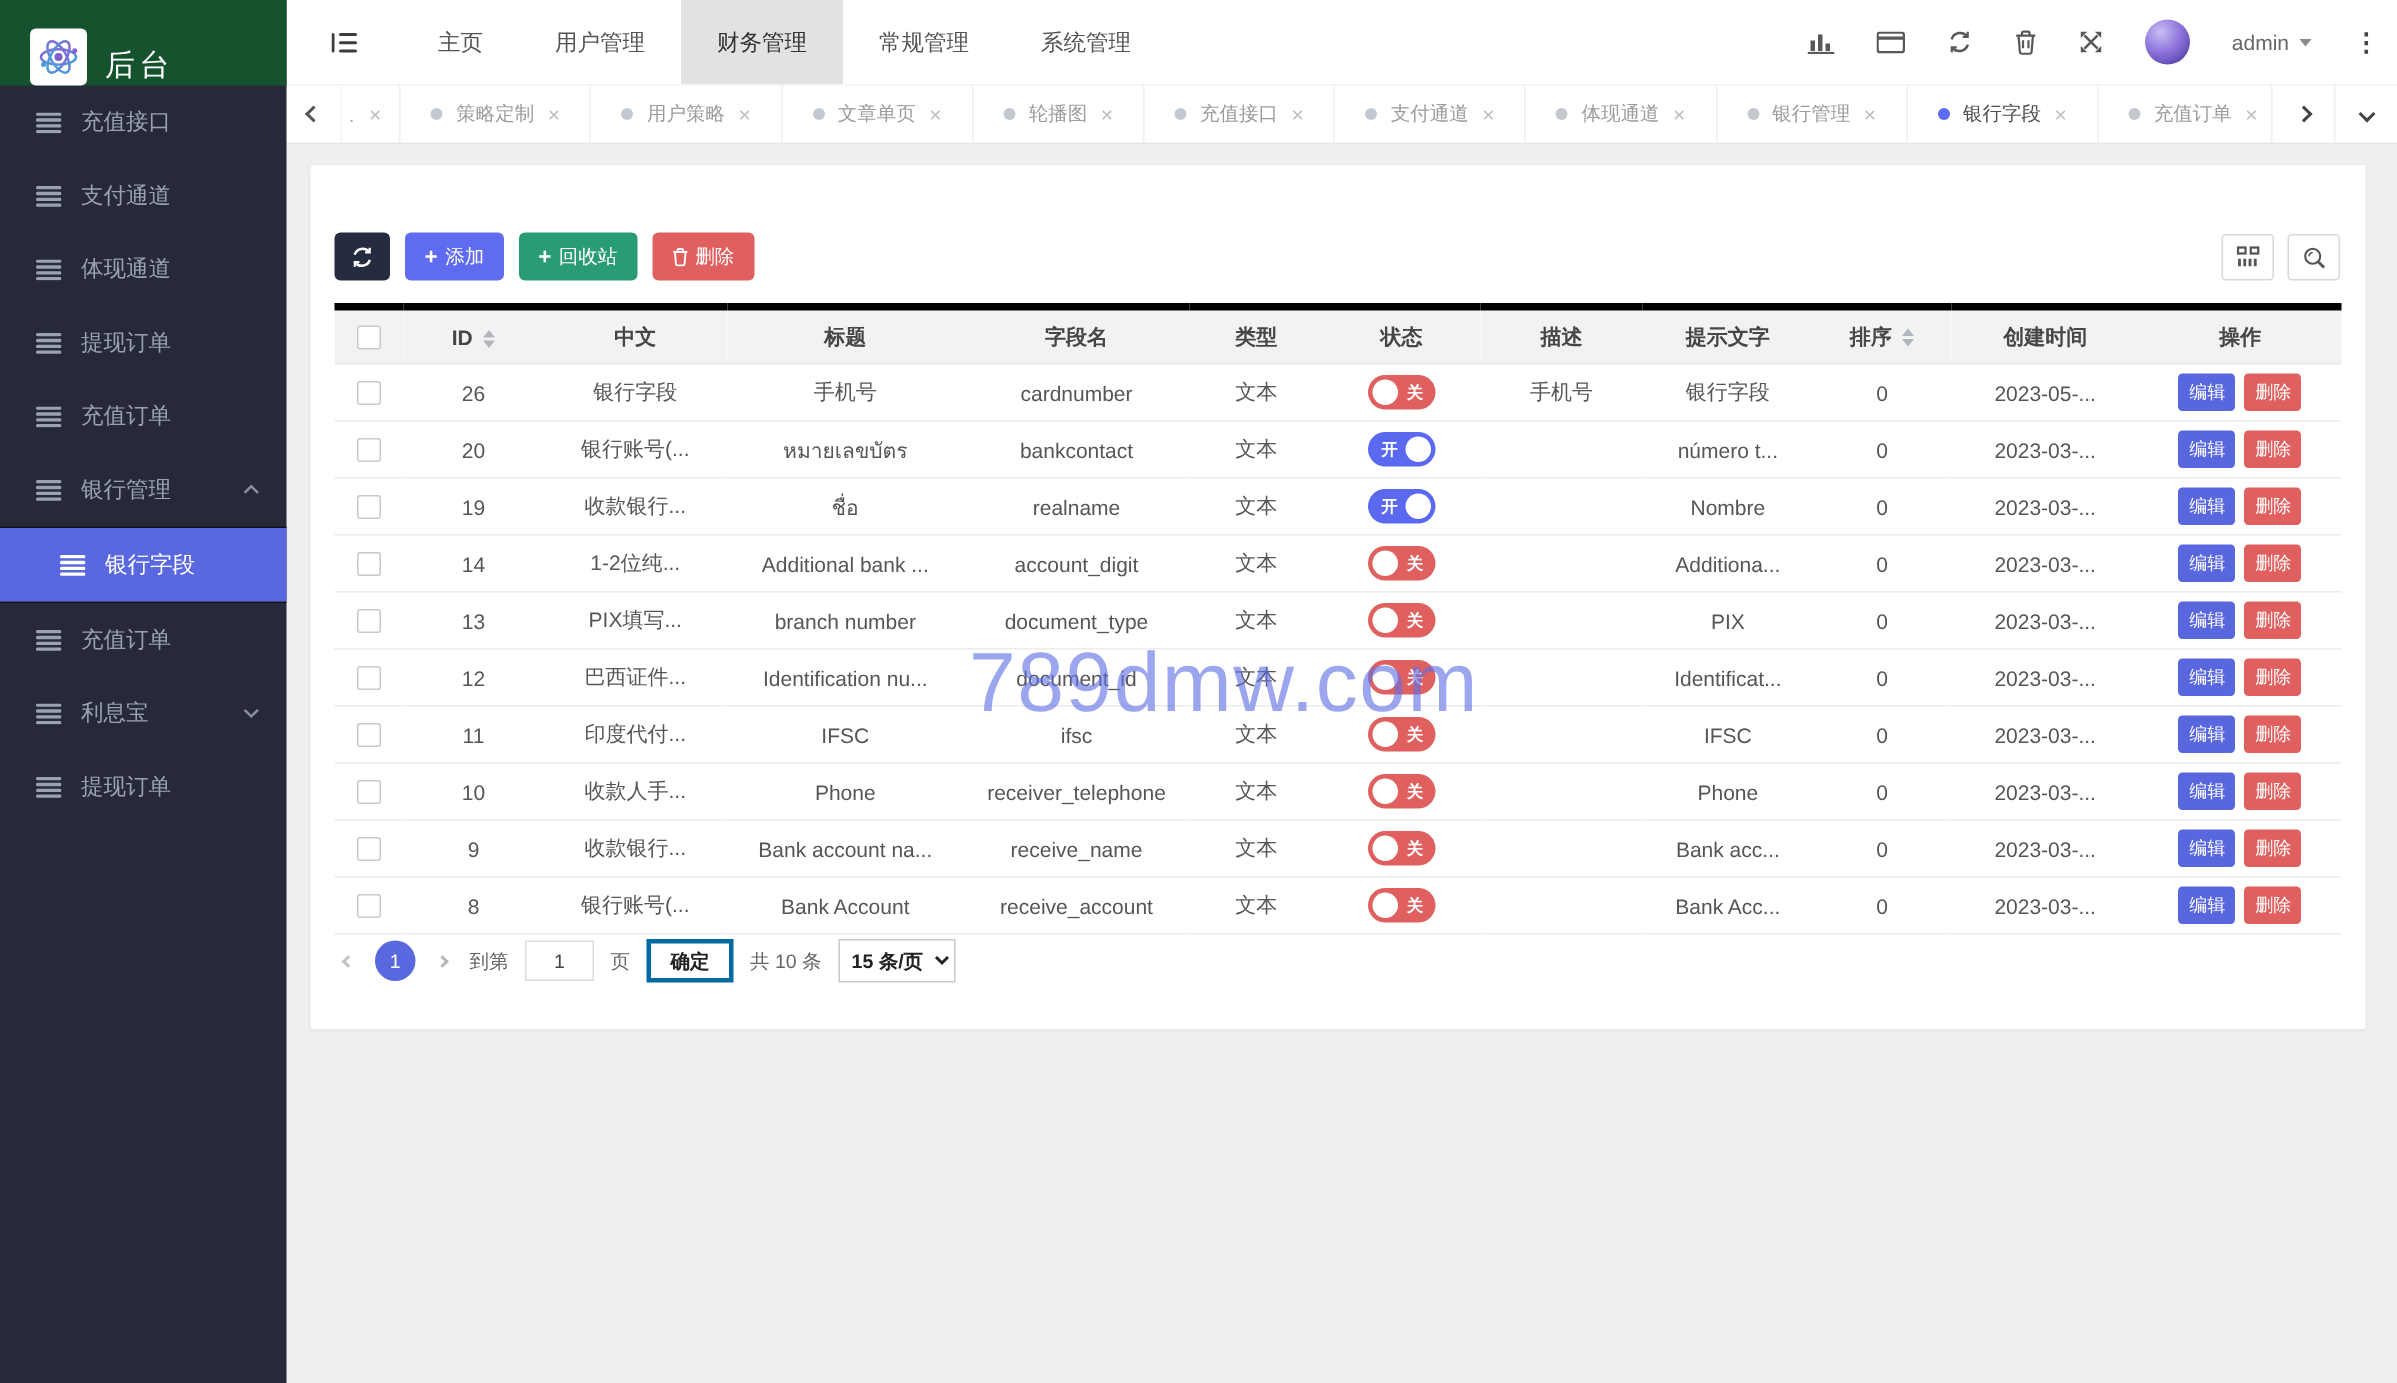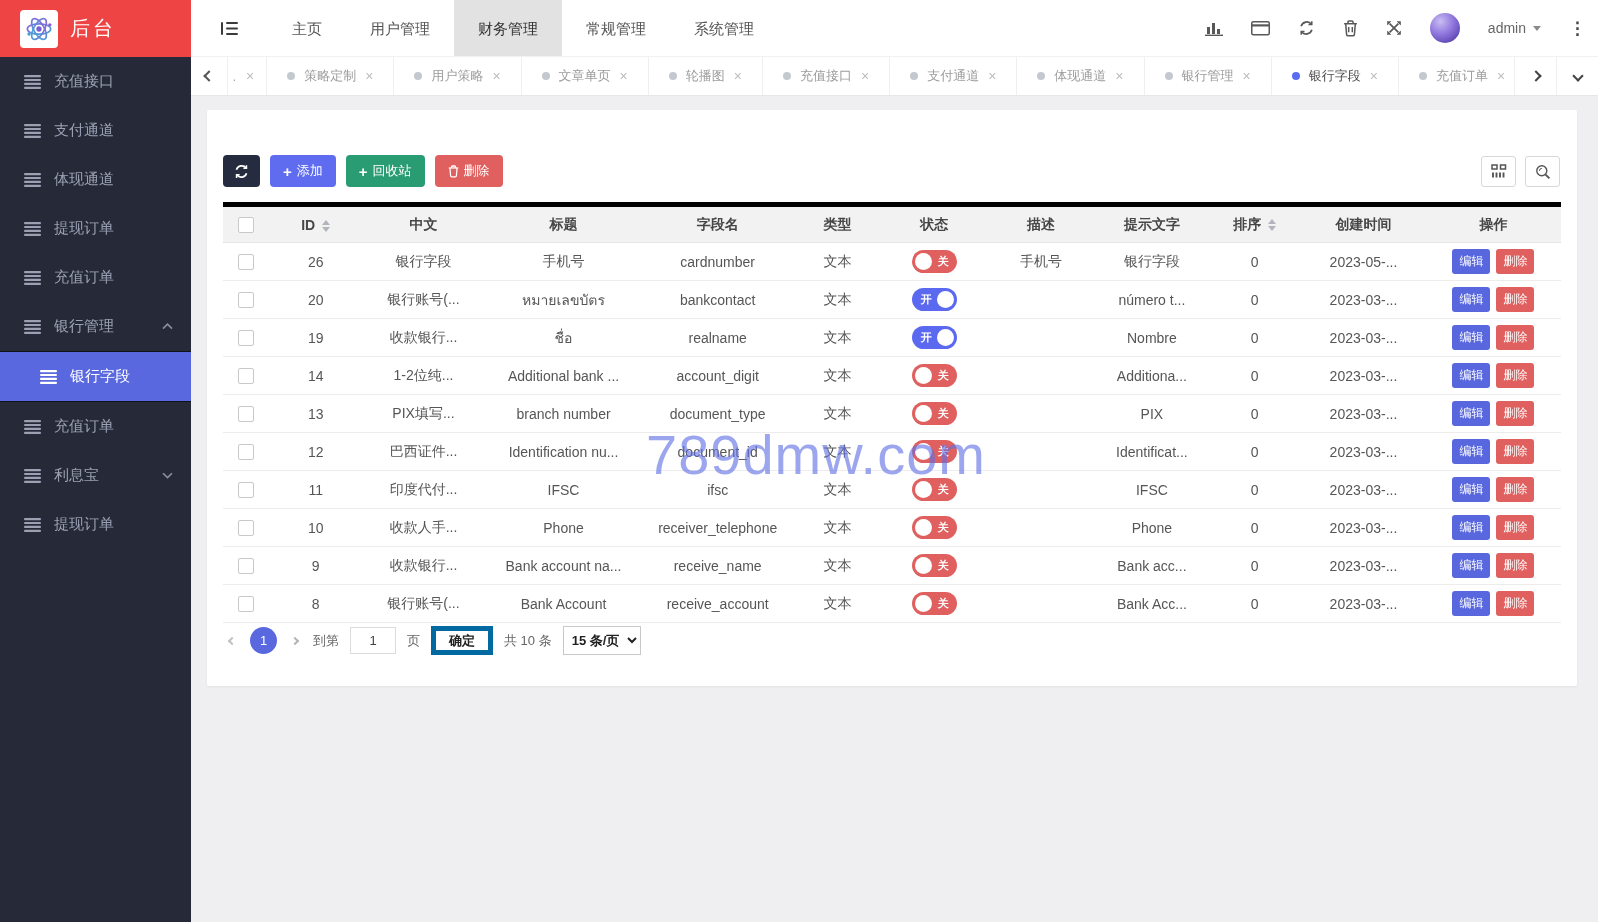--- a/index.html
+++ b/index.html
@@ -2,21 +2,21 @@
 <html><head>
 <meta charset="utf-8">
 <style>
   * { box-sizing: border-box; margin: 0; padding: 0; }
   body {
     width: 1598px; height: 922px; position: relative; overflow: hidden;
     background: #efeff1; font-family: "Liberation Sans", sans-serif;
   }
   
   .sidebar { position: absolute; left: 0; top: 0; width: 191px; height: 100%; background: #262a38; z-index: 5; }
-  .logo-bar { height: 57px; background: #ef4444; display: flex; align-items: center; padding-left: 20px; gap: 12px; }
+  .logo-bar { height: 57px; background: #14532d; display: flex; align-items: flex-end; padding-left: 20px; gap: 12px; }
   .logo { width: 38px; height: 38px; background: #fff; border-radius: 4px; display: flex; align-items: center; justify-content: center; }
   .app-title { color: #fff; font-size: 20px; letter-spacing: 3px; }
   .side-menu { padding-top: 0; }
   .side-item { height: 49px; display: flex; align-items: center; padding: 0 18px 0 24px; color: #9ba1b3; font-size: 15px; cursor: pointer; }
   .s-icon { width: 17px; margin-right: 13px; display: flex; }
   .s-caret { margin-left: auto; display: flex; opacity: .85; }
   .submenu { background: #1d212b; border-top: 1px solid #10131a; border-bottom: 1px solid #10131a; }
   .side-item.child { padding-left: 40px; }
   .side-item.child.active { background: #5968df; color: #fff; }
   
@@ -81,21 +81,21 @@
   .toggle.on .knob { right: 3px; }
   .mini-btn { display: inline-block; padding: 5px 7px; border-radius: 3px; color: #fff; font-size: 12px; cursor: pointer; line-height: 1.2; }
   .mini-edit { background: #5867dd; margin-right: 6px; }
   .mini-del { background: #df605e; }
   
   .pagination { position: absolute; left: 18px; top: 516px; display: flex; align-items: center; gap: 11px; font-size: 13px; color: #666; }
   .pg-chev { color: #c2c2c2; display: flex; padding: 4px; cursor: pointer; }
   .pg-chev.next { color: #b5b5b5; }
   .page-circle { width: 27px; height: 27px; border-radius: 50%; background: #5968df; color: #fff; display: flex; align-items: center; justify-content: center; font-size: 13px; cursor: pointer; }
   .goto-input { width: 46px; height: 27px; border: 1px solid #dcdcdc; text-align: center; font-size: 13px; font-family: inherit; color: #444; }
-  .confirm-btn { height: 29px; padding: 0 13px; border: 5px solid #0369a1; background: #fff; font-weight: bold; font-size: 13px; font-family: inherit; color: #222; cursor: pointer; }
+  .confirm-btn { height: 29px; padding: 0 13px; border: 3px solid #0369a1; background: #fff; font-weight: bold; font-size: 13px; font-family: inherit; color: #222; cursor: pointer; }
   .page-size { height: 29px; border: 1px solid #c9c9c9; background: #fff; font-size: 13px; font-family: inherit; color: #222; padding: 0 4px; font-weight: bold; }
   
   .watermark { position: absolute; left: 455px; top: 326px; font-family: Liberation Sans, sans-serif; font-size: 56px; color: rgba(95,111,229,.62); letter-spacing: 1px; pointer-events: none; z-index: 9; }
 </style>
 </head>
 <body>
 
 <aside class="sidebar">
   <div class="logo-bar">
     <div class="logo">

